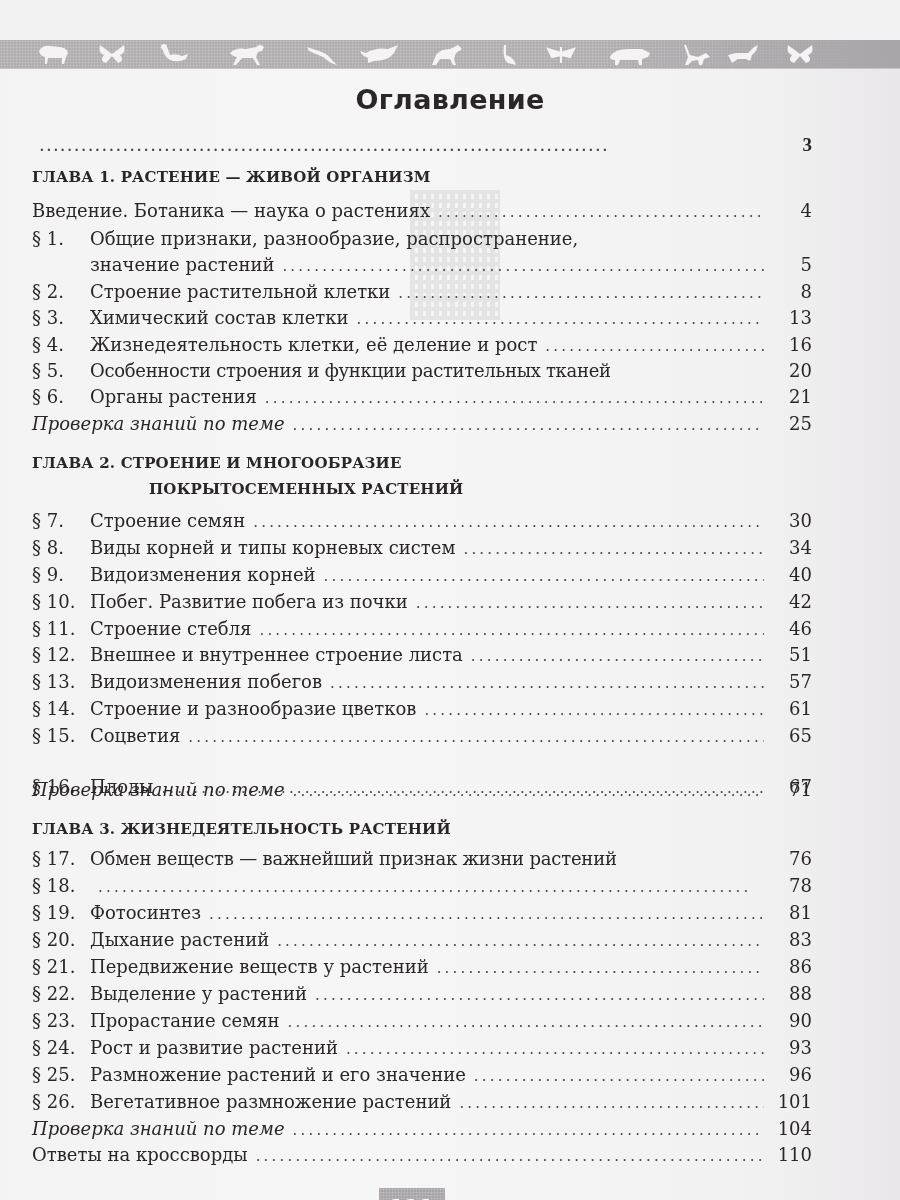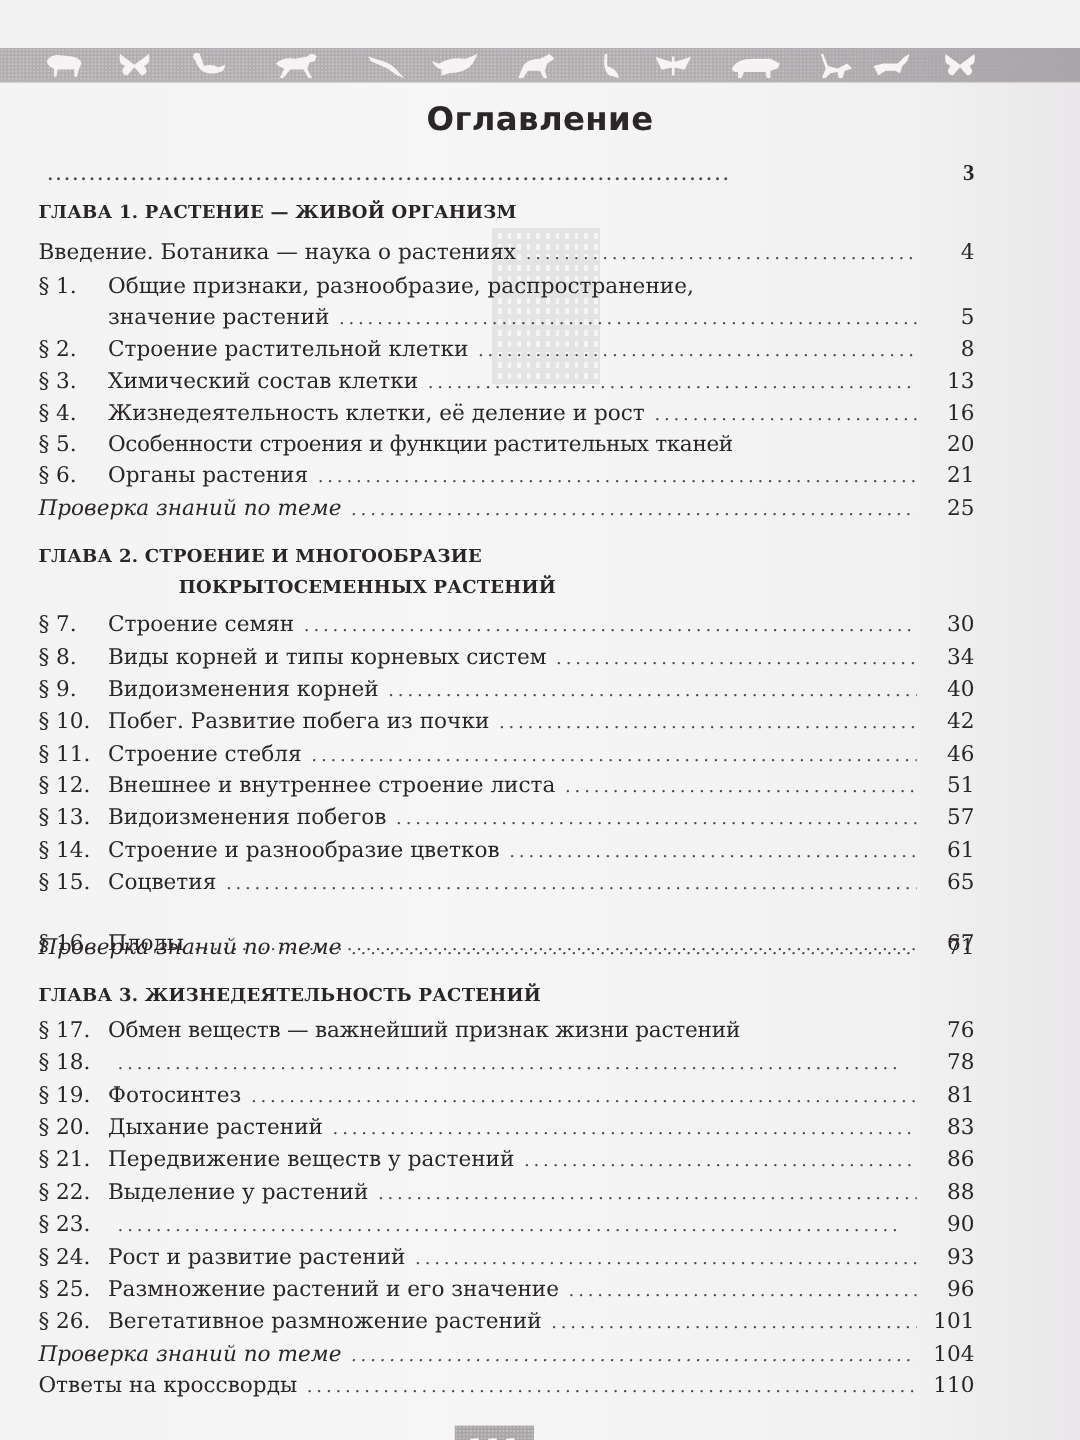--- a/index.html
+++ b/index.html
@@ -320,20 +320,21 @@
       <span class="pg">86</span>
     </div>
     <div class="row" style="top:849px">
       <span class="num">§ 22.</span>
       <span class="txt">Выделение у растений</span>
       <span class="dots">..................................................................................</span>
       <span class="pg">88</span>
     </div>
     <div class="row" style="top:876px">
       <span class="num">§ 23.</span>
+      <span class="txt">Прорастание семян</span>
       <span class="dots">..................................................................................</span>
       <span class="pg">90</span>
     </div>
     <div class="row" style="top:903px">
       <span class="num">§ 24.</span>
       <span class="txt">Рост и развитие растений</span>
       <span class="dots">..................................................................................</span>
       <span class="pg">93</span>
     </div>
     <div class="row" style="top:930px">

